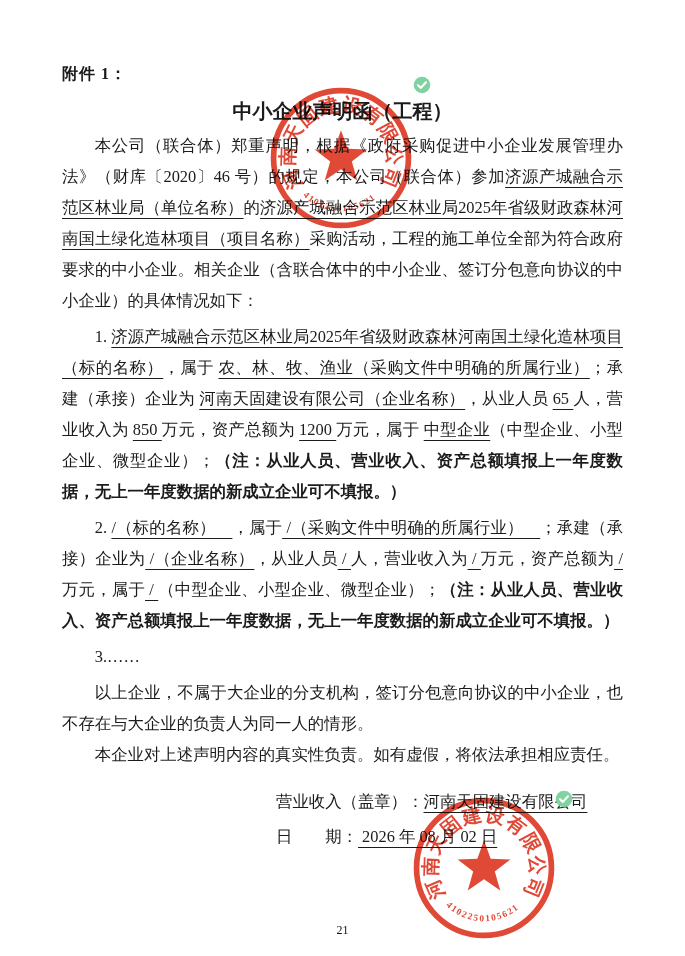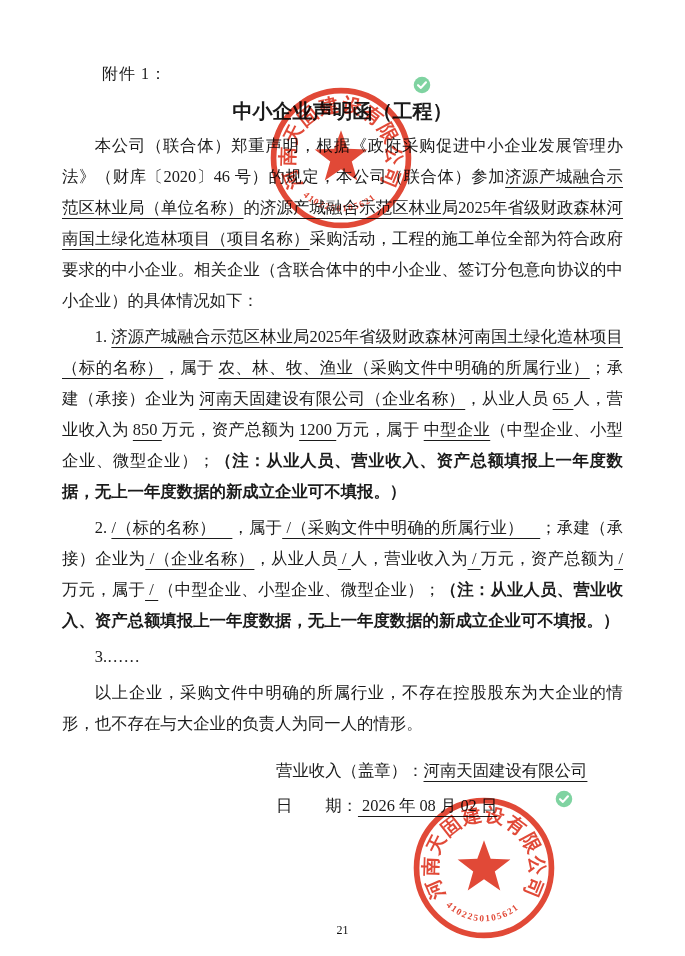--- a/index.html
+++ b/index.html
@@ -1,21 +1,21 @@
 <!DOCTYPE html>
 <html><head>
 <meta charset="utf-8">
 <style>
   html,body{margin:0;padding:0;background:#ffffff;}
   .page{
     position:relative;width:685px;height:956px;background:#ffffff;
     overflow:hidden;font-family:"Liberation Serif","DejaVu Serif",serif;color:#1b1b1b;
   }
   .content{position:absolute;left:0;top:0;right:0;padding:64px 62px 0 62px;}
-  .attachment{font-size:16px;font-weight:normal;letter-spacing:1px;margin-left:40px;}
+  .attachment{font-size:16px;font-weight:bold;letter-spacing:1px;}
   .title{text-align:center;font-weight:bold;font-size:20px;margin:13px 0 5px 0;}
   p.par{margin:0;font-size:16.4px;line-height:31px;text-align:justify;text-indent:2em;}
   p.par.gap{margin-top:5px;}
   .u{text-decoration:underline;text-underline-offset:5px;text-decoration-thickness:1px;}
   .b{font-weight:bold;}
   .signature{margin-top:14px;margin-left:214px;font-size:16.4px;line-height:35px;}
   .sig-line{white-space:nowrap;}
   .page-number{position:absolute;left:0;right:0;bottom:18px;text-align:center;
     font-size:12px;font-family:"Liberation Serif","DejaVu Serif",serif;color:#111;}
   .stamp{position:absolute;width:142px;height:142px;opacity:0.88;mix-blend-mode:multiply;pointer-events:none;}
@@ -31,21 +31,22 @@
 
 <div class="page">
   <div class="content">
     <div class="attachment">附件 1：</div>
     <div class="title">中小企业声明函（工程）</div>
 
     <p class="par"><span>本公司（联合体）郑重声明，根据《政府采购促进中小企业发展管理办法》（财库〔2020〕46 号）的规定，本公司（联合体）参加</span><span class="u">济源产城融合示范区林业局（单位名称）</span><span>的</span><span class="u">济源产城融合示范区林业局2025年省级财政森林河南国土绿化造林项目（项目名称）</span><span>采购活动，工程的施工单位全部为符合政府要求的中小企业。相关企业（含联合体中的中小企业、签订分包意向协议的中小企业）的具体情况如下：</span></p>
     <p class="par gap"><span>1. </span><span class="u">济源产城融合示范区林业局2025年省级财政森林河南国土绿化造林项目（标的名称）</span><span>，属于 </span><span class="u">农、林、牧、渔业（采购文件中明确的所属行业）</span><span>；承建（承接）企业为 </span><span class="u">河南天固建设有限公司（企业名称）</span><span>，从业人员 </span><span class="u">65 </span><span>人，营业收入为 </span><span class="u">850 </span><span>万元，资产总额为 </span><span class="u">1200 </span><span>万元，属于 </span><span class="u">中型企业</span><span>（中型企业、小型企业、微型企业）；</span><span class="b">（注：从业人员、营业收入、资产总额填报上一年度数据，无上一年度数据的新成立企业可不填报。）</span></p>
     <p class="par gap"><span>2. </span><span class="u">/（标的名称）　</span><span>，属于</span><span class="u"> /（采购文件中明确的所属行业）　</span><span>；承建（承接）企业为</span><span class="u"> /（企业名称）</span><span>，从业人员</span><span class="u"> / </span><span>人，营业收入为</span><span class="u"> / </span><span>万元，资产总额为</span><span class="u"> / </span><span>万元，属于</span><span class="u"> / </span><span>（中型企业、小型企业、微型企业）；</span><span class="b">（注：从业人员、营业收入、资产总额填报上一年度数据，无上一年度数据的新成立企业可不填报。）</span></p>
     <p class="par gap"><span>3.……</span></p>
-    <p class="par gap"><span>以上企业，采购文件中明确的所属行业，不存在控股股东为大企业的情形，也不存在与大企业的负责人为同一人的情形。</span></p>
+    <p class="par gap"><span>以上企业，不属于大企业的分支机构，签订分包意向协议的中小企业，也不存在与大企业的负责人为同一人的情形。</span></p>
+    <p class="par"><span>本企业对上述声明内容的真实性负责。如有虚假，将依法承担相应责任。</span></p>
 
     <div class="signature">
       <div class="sig-line">
         <span>营业收入（盖章）：</span><span class="u">河南天固建设有限公司</span>
       </div>
       <div class="sig-line">
         <span>日　　期：</span><span class="u">  2026 年 08 月 02 日 </span>
       </div>
     </div>
   </div>

